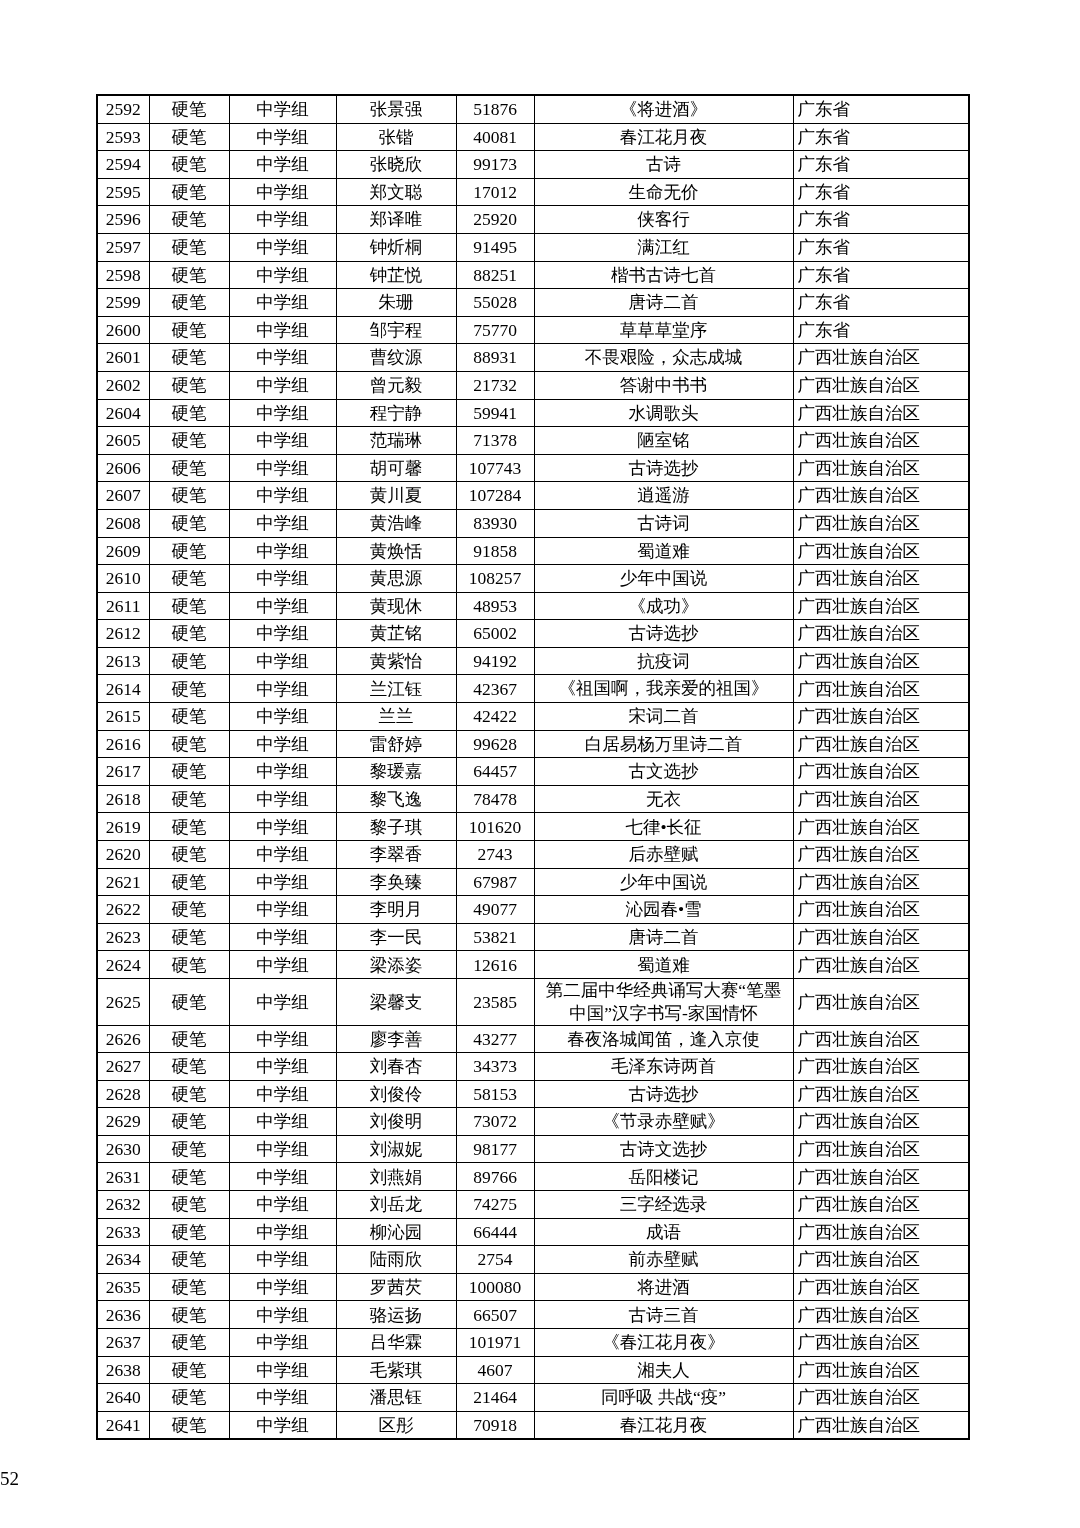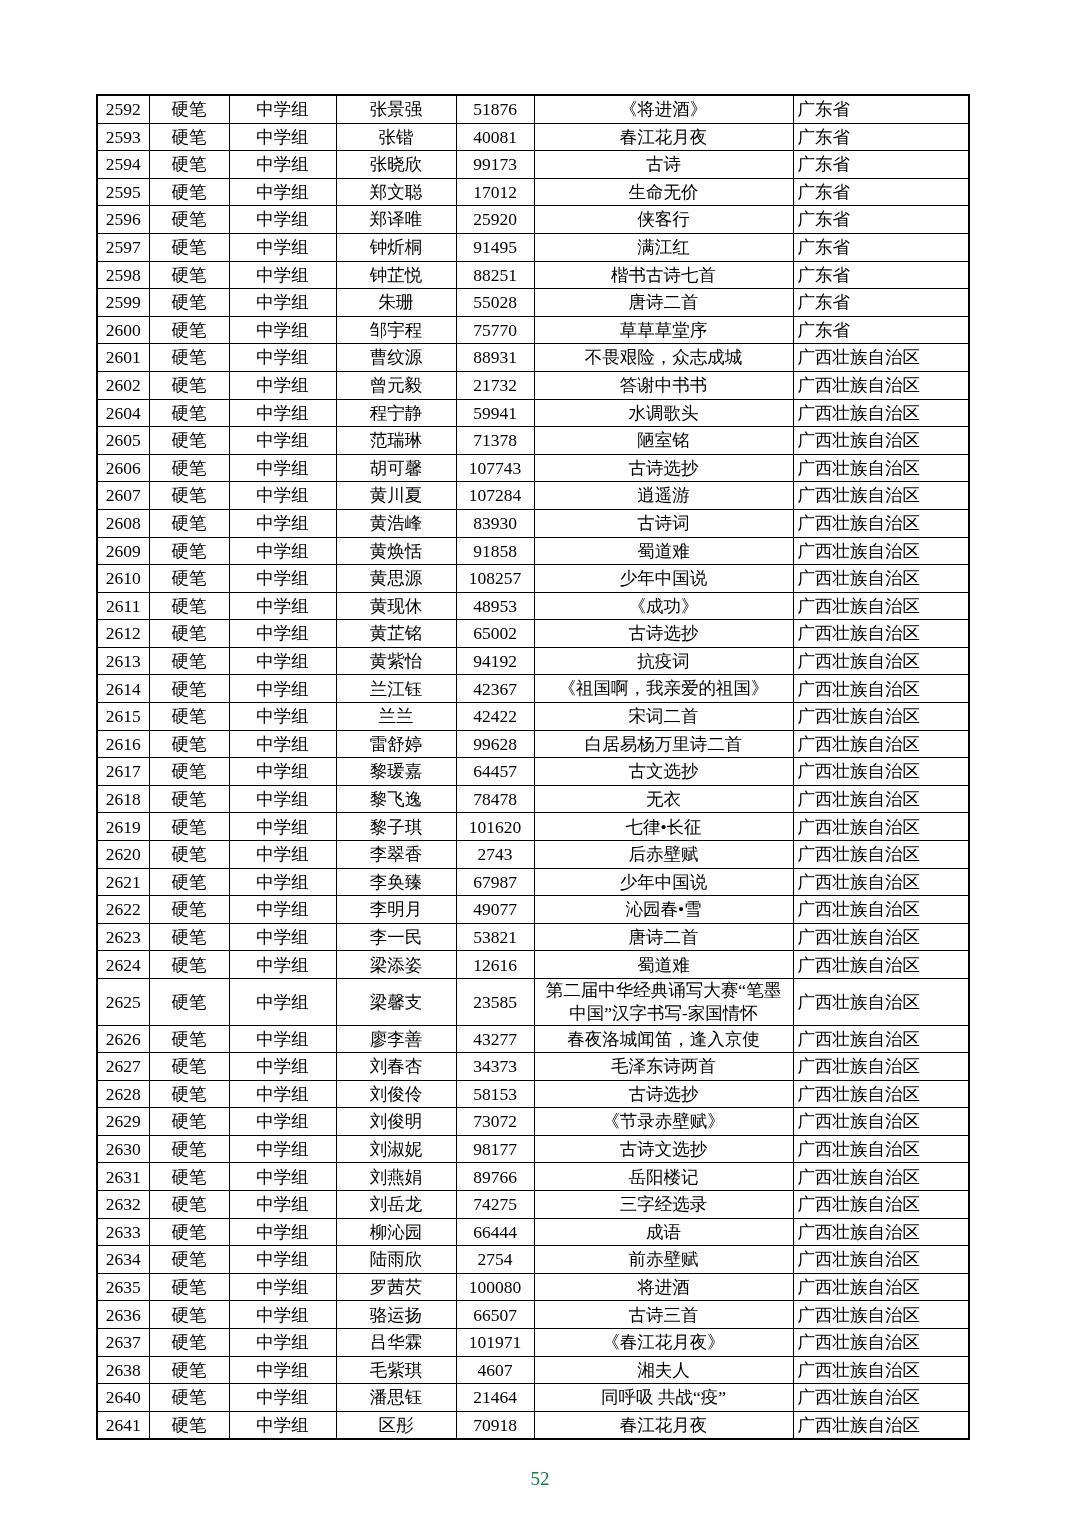--- a/index.html
+++ b/index.html
@@ -59,24 +59,23 @@
 
   td.tall { height: 76px; margin-top: 20px; }
   td.tall3 { height: 100px; }
   td.work.wrap { white-space: normal; line-height: 1.30; }
 
   .pagenum {
     position: absolute;
     left: 0;
     top: 1468px;
     width: 1080px;
-    text-align: center;
     font-size: 19px;
     font-family: "Liberation Serif", "DejaVu Serif", serif;
-    color: #15803d;
+    color: #000000;
   }
 </style>
 </head>
 <body>
 
 <div class="page">
 
   <div class="table-wrap">
     <table class="roster">
       <colgroup>

